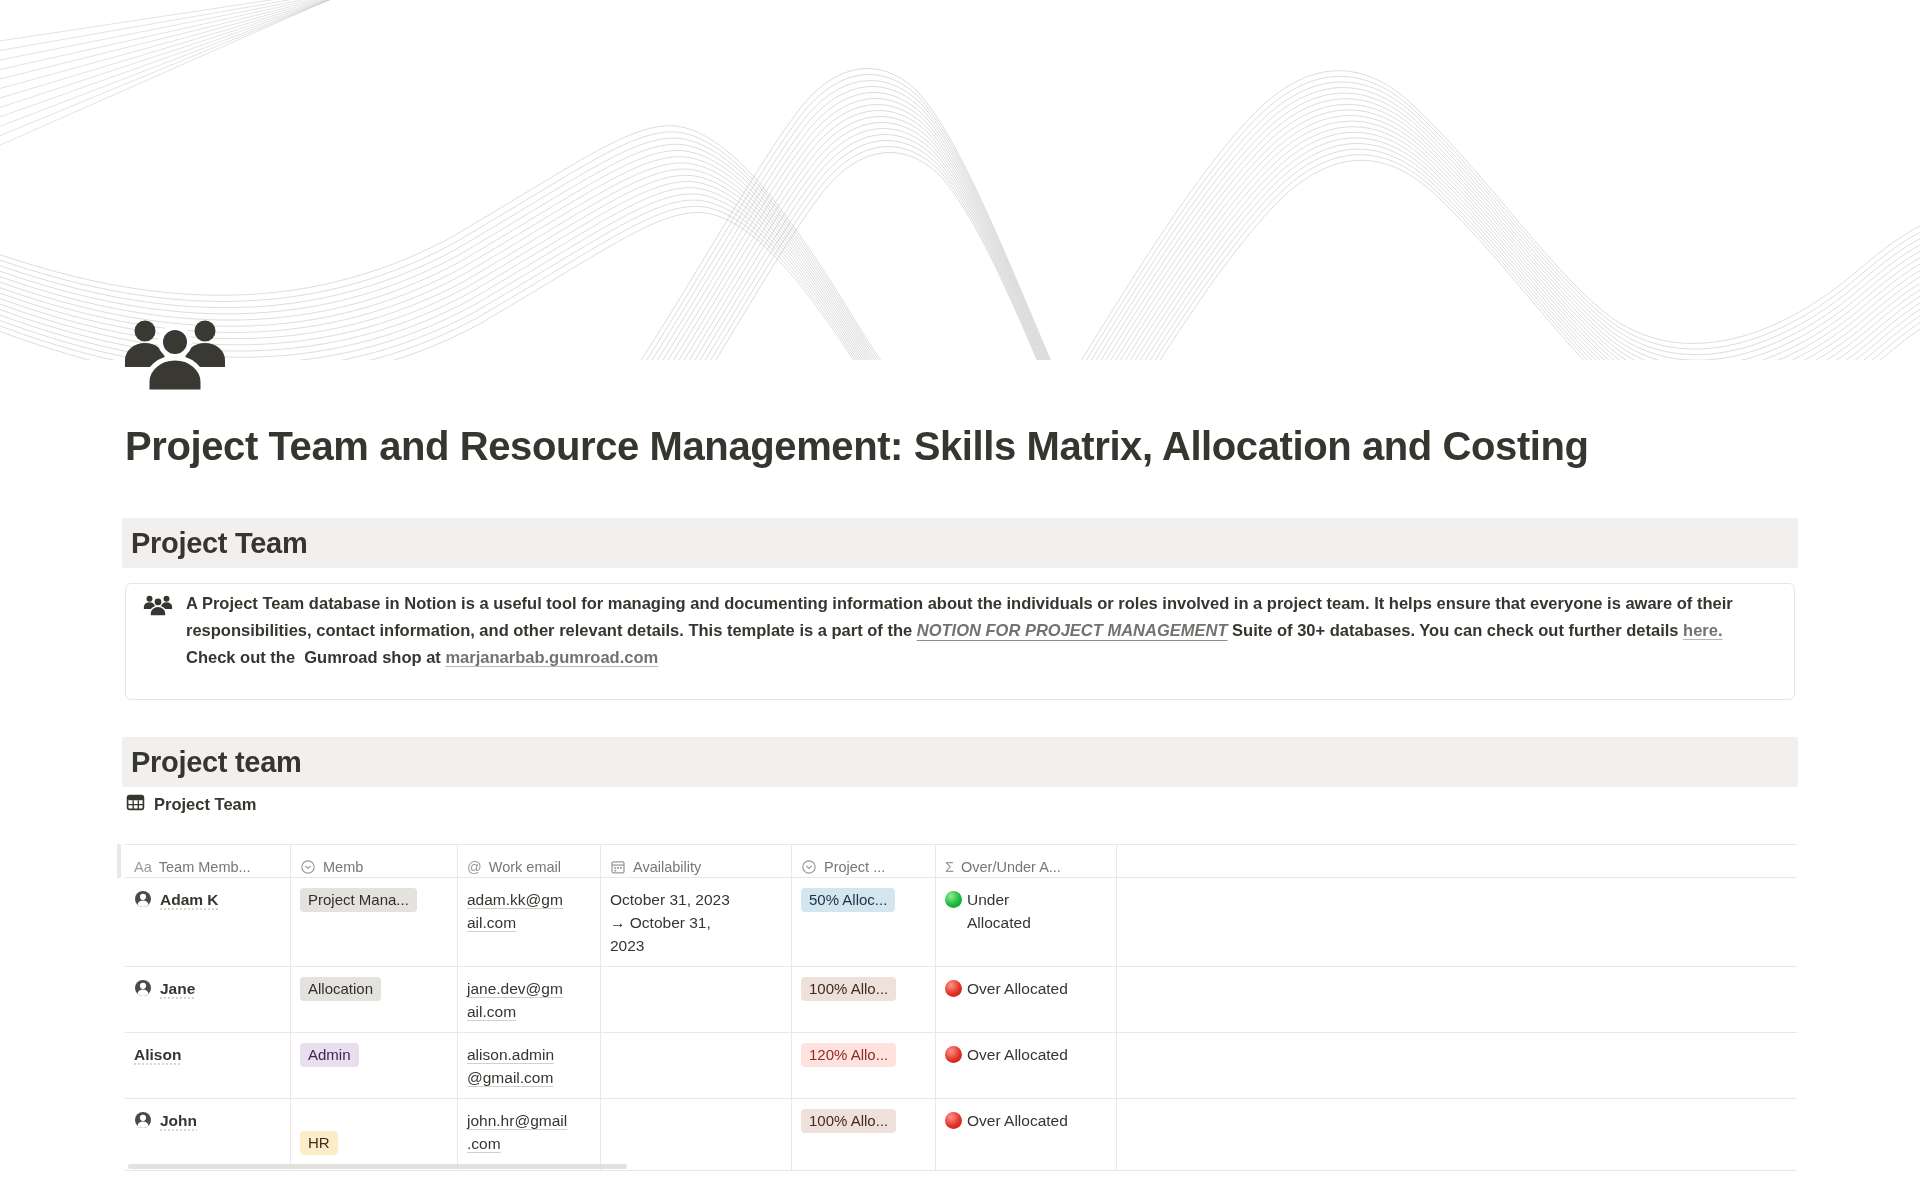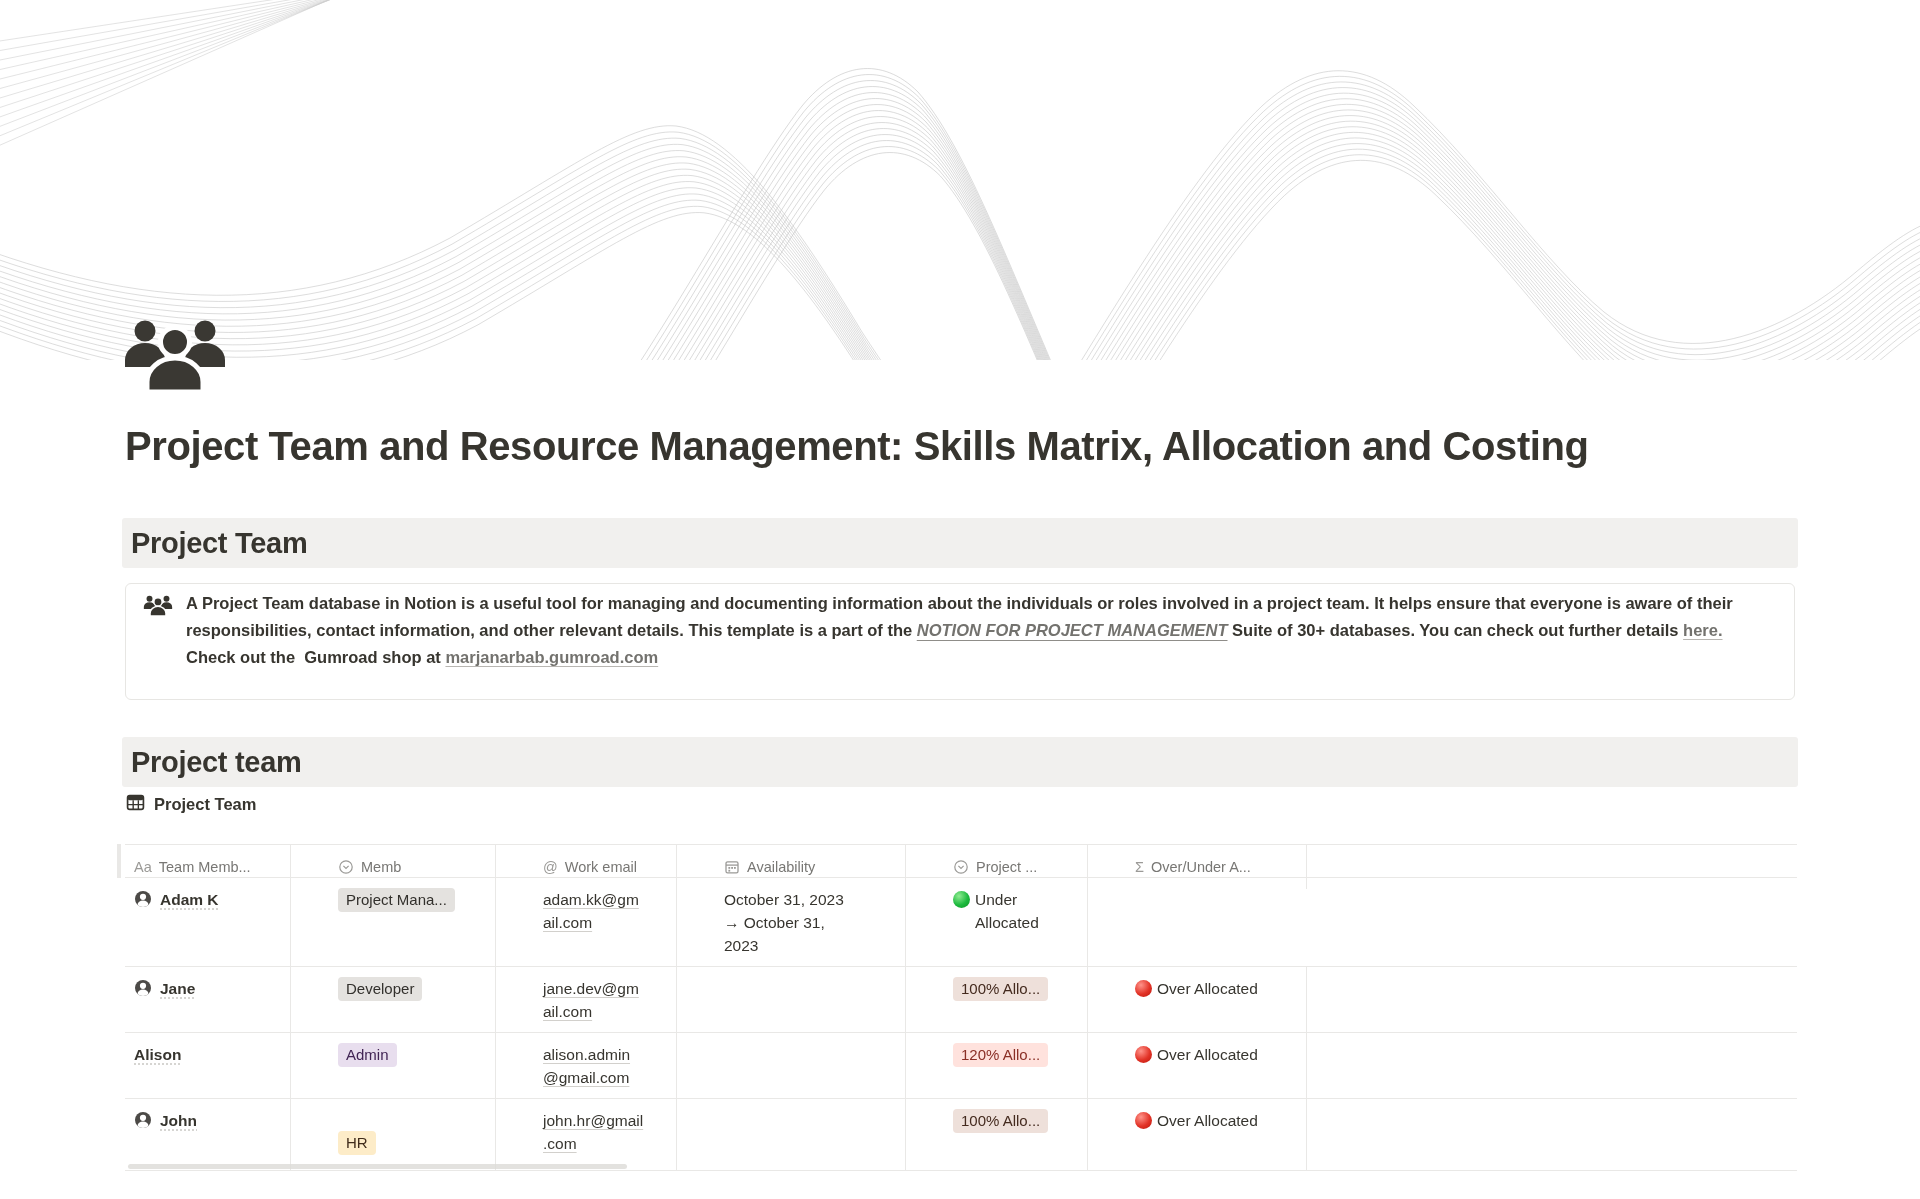--- a/index.html
+++ b/index.html
@@ -29,21 +29,21 @@
     display:flex; gap:13px; padding:6px 20px 16px 17px; align-items:flex-start; }
   .callout-icon { flex:0 0 30px; margin-top:4px; }
   .callout-text { font-size:16.5px; line-height:27px; font-weight:600; white-space:pre-wrap; }
   .callout-text .lnk { color:#73726e; text-decoration:underline; text-decoration-color:#b8b6b2; text-underline-offset:3px; cursor:pointer; }
   .callout-text .lnk-caps { color:#73726e; font-style:italic; text-decoration:underline; text-decoration-color:#8f8d89; text-underline-offset:4px; cursor:pointer; }
 
   
   .db-title { position:absolute; top:793px; left:1px; display:flex; align-items:center; gap:9px;
     font-size:16.5px; font-weight:600; cursor:pointer; }
   .tablewrap { position:absolute; top:844px; left:0; width:1672px; }
-  .trow, .theader { display:grid; grid-template-columns:166px 167px 143px 191px 144px 181px 1fr;gap:38px; }
+  .trow, .theader { display:grid; grid-template-columns:166px 167px 143px 191px 144px 181px 1fr; }
   .theader { position:relative; border-top:1px solid #e9e8e6; border-bottom:1px solid #e9e8e6; height:34px; }
   .theader::before { content:""; position:absolute; left:-8px; top:-1px; bottom:-1px; width:4px; background:#e9e8e6; }
   .hcell { display:flex; align-items:center; gap:7px; padding:0 9px; font-size:14.5px; color:#787774;
     border-right:1px solid #e9e8e6; overflow:hidden; white-space:nowrap; cursor:pointer; }
   .hcell:last-child { border-right:none;margin-top:44px; }
   .hicon { color:#9b9a97; font-size:14px; display:inline-flex; align-items:center; flex:0 0 auto; }
   .hicon.txt { font-size:14.5px; letter-spacing:0; }
 
   .trow { border-bottom:1px solid #e9e8e6; }
   .tcell { padding:10px 9px 9px 9px; font-size:15.5px; line-height:23px;
@@ -255,20 +255,21 @@
                 </g>
               </svg></span>
             <span class="nm">Adam K</span>
           </div>
           <div class="tcell"><span class="tag" style="background: rgb(228, 226, 223); color: rgb(50, 48, 44);">Project Mana...</span></div>
           <div class="tcell"><span class="email">adam.kk@gm
 ail.com</span></div>
           <div class="tcell"><span class="avail">October 31, 2023
 → October 31,
 2023</span></div>
+          <div class="tcell"><span class="tag" style="background: rgb(211, 229, 239); color: rgb(24, 51, 71);">50% Alloc...</span></div>
           <div class="tcell statuscell">
             <span class="dot dot-green"></span>
             <span class="statustxt">Under
 Allocated</span>
           </div>
           <div class="tcell"></div>
         </div>
         <div class="trow">
           <div class="tcell namecell">
             <span class="pericon"><svg width="18" height="18" viewBox="0 0 18 18">
@@ -278,21 +279,21 @@
                   </clipPath>
                 </defs>
                 <circle cx="9" cy="9" r="8" fill="#4c4a47"></circle>
                 <g clip-path="url(#pc)" fill="#fff">
                   <circle cx="9" cy="6.8" r="3.1"></circle>
                   <ellipse cx="9" cy="14.6" rx="5.4" ry="4"></ellipse>
                 </g>
               </svg></span>
             <span class="nm">Jane</span>
           </div>
-          <div class="tcell"><span class="tag" style="background: rgb(228, 226, 223); color: rgb(50, 48, 44);">Developer</span></div>
+          <div class="tcell"><span class="tag" style="background: rgb(228, 226, 223); color: rgb(50, 48, 44);">Allocation</span></div>
           <div class="tcell"><span class="email">jane.dev@gm
 ail.com</span></div>
           <div class="tcell"></div>
           <div class="tcell"><span class="tag" style="background: rgb(238, 224, 218); color: rgb(68, 42, 30);">100% Allo...</span></div>
           <div class="tcell statuscell">
             <span class="dot dot-red"></span>
             <span class="statustxt">Over Allocated</span>
           </div>
           <div class="tcell"></div>
         </div>

